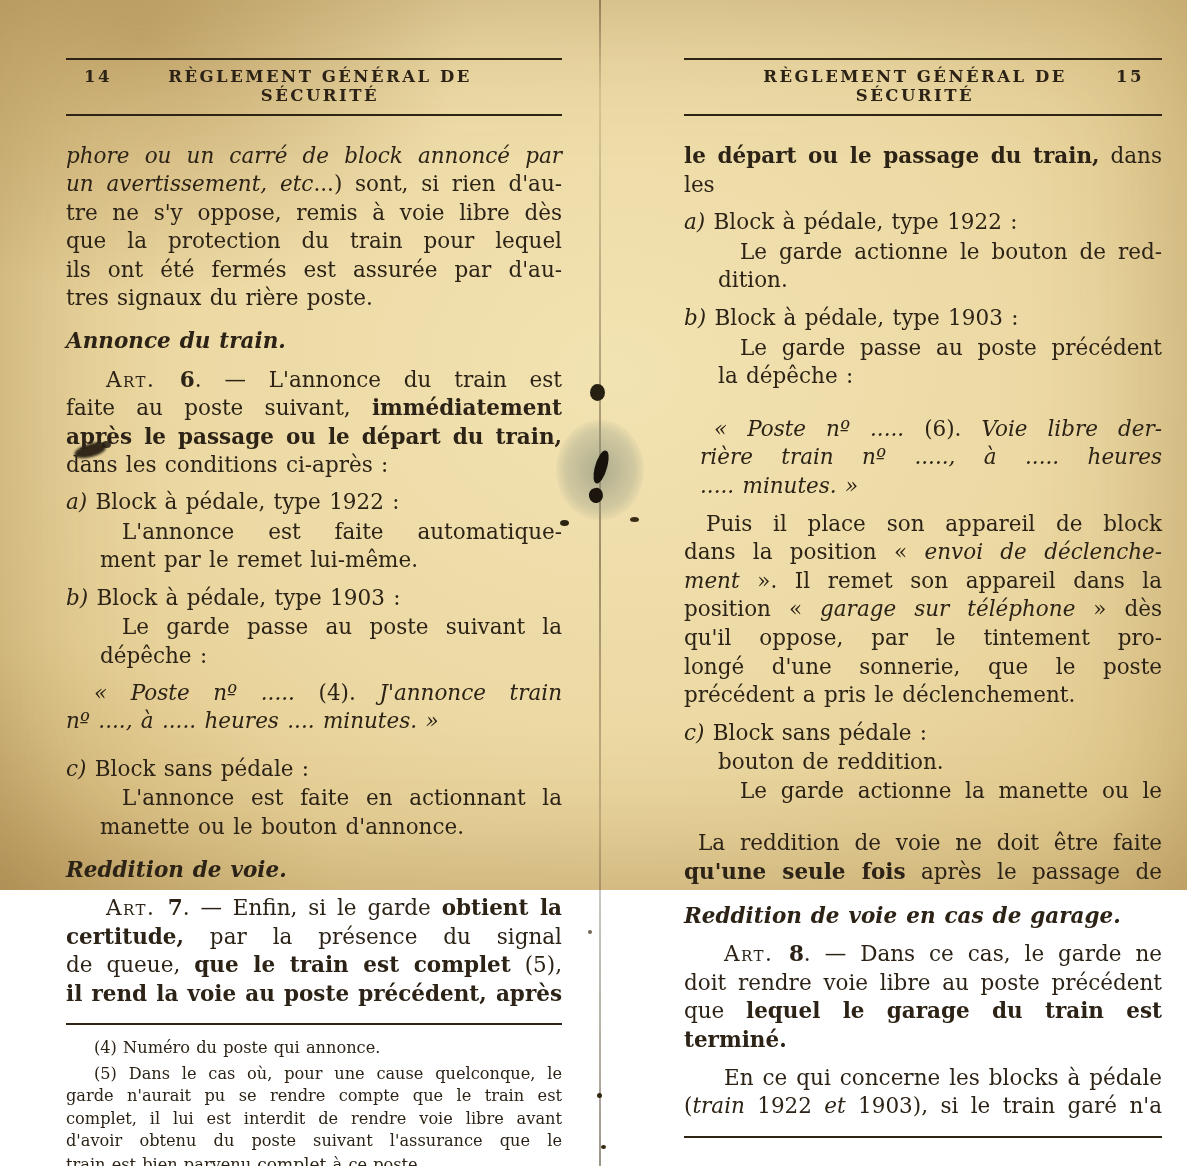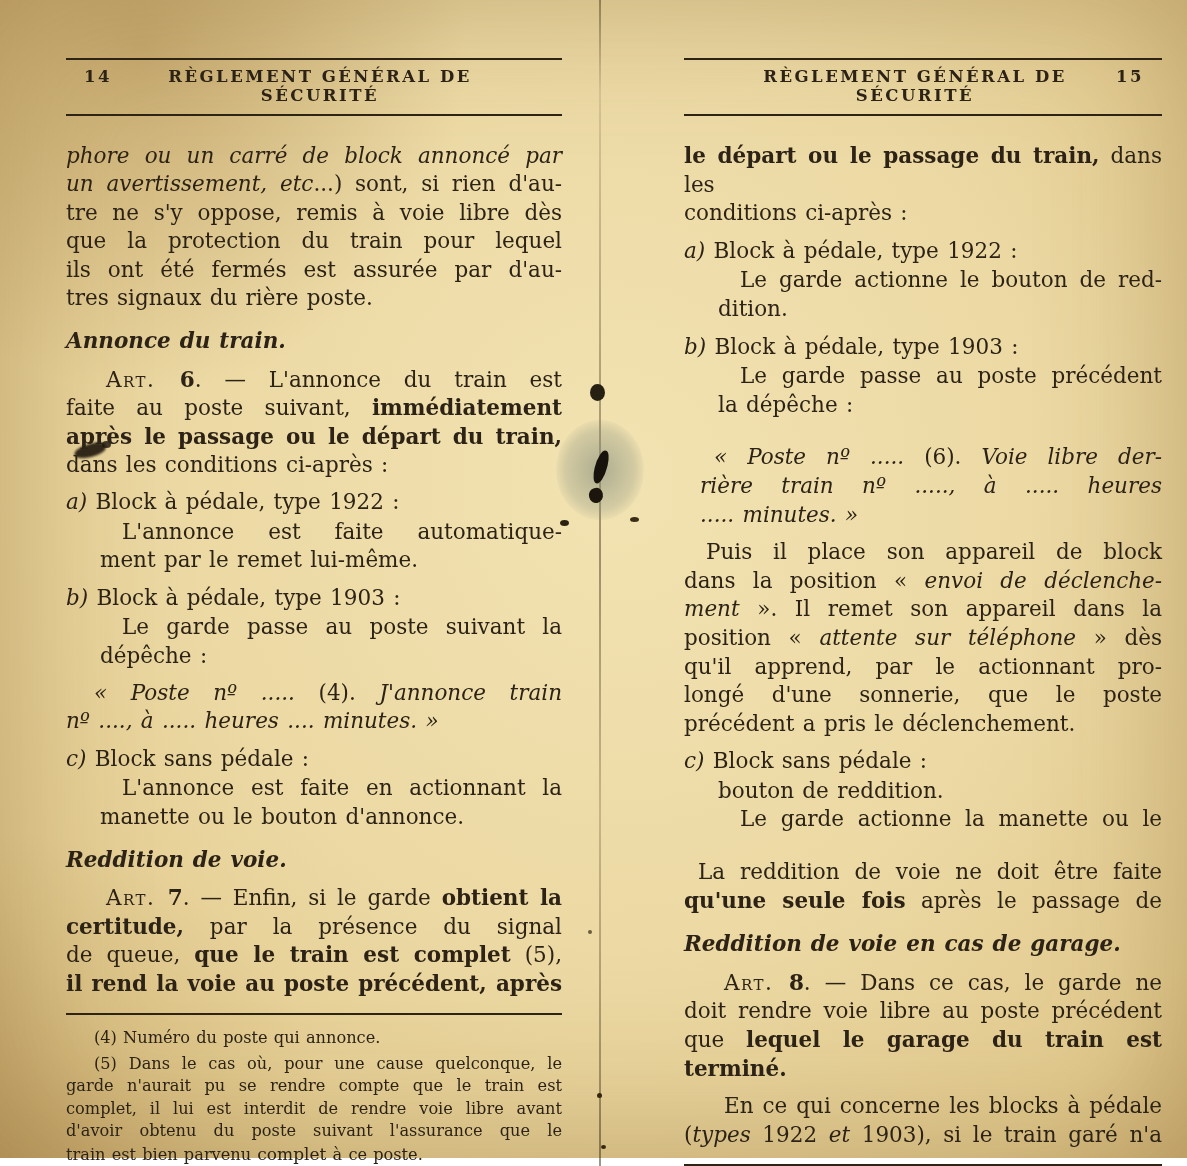--- a/index.html
+++ b/index.html
@@ -1,18 +1,18 @@
 <!DOCTYPE html>
 <html><head>
 <meta charset="utf-8">
 <style>
   html,body{margin:0;padding:0;}
   body{width:1187px;height:1166px;overflow:hidden;}
   .scan{
-    position:relative;width:1187px;height:1158px;
+    position:relative;width:1187px;height:890px;
     background:
       radial-gradient(ellipse at 12% 4%, rgba(150,112,52,.38) 0%, rgba(150,112,52,0) 22%),
       radial-gradient(ellipse at 0% 100%, rgba(150,112,52,.25) 0%, rgba(150,112,52,0) 20%),
       radial-gradient(ellipse at 52% 42%, #f2e3b2 0%, #ecd9a4 48%, #e2ca8e 82%, #d2b478 100%);
     box-shadow:inset 0 0 140px rgba(120,88,36,.35);
     font-family:"DejaVu Serif", serif;
     color:#2c2316;
   }
   
   .crease{position:absolute;left:599px;top:0;width:2px;height:1166px;
@@ -52,21 +52,21 @@
   .page-left  .line{line-height:28.4px;}
   .page-right .line{line-height:28.6px;}
   .line.last{text-align-last:left;}
   .fi40{text-indent:40px;} .fi28{text-indent:28px;} .fi22{text-indent:22px;} .fi14{text-indent:14px;margin-top:24px;}
   .blk-p{margin:0 0 9px;}
   .blk-heading{margin:15px 0 10px;font-weight:bold;font-style:italic;}
   .blk-heading .line{text-align-last:left;}
   .blk-item-label{margin:2px 0 1px;}
   .blk-item-label .line{text-align-last:left;}
   .blk-sub{margin:0 0 9px 34px;}
-  .blk-quote{margin:0 0 9px 0;}
+  .blk-quote{margin:0 0 19px 0;}
   .blk-quote-r{margin:0 0 9px 16px;}
   .blk-rule{border-top:2px solid #2d2414;margin:15px 0 12px;}
   .blk-fnote{margin:0 0 3px;}
   .blk-fnote .line{font-size:16.2px;line-height:22.6px;word-spacing:1px;}
   .s-i{font-style:italic;}
   .s-b{font-weight:bold;}
   .s-sc{font-variant:small-caps;letter-spacing:1.5px;}
   .s-lg{font-size:17px;font-weight:normal;}
 </style>
 </head>
@@ -167,21 +167,20 @@
       <div class="rule"></div>
       <div class="hrow">
         <span class="ttl">RÈGLEMENT GÉNÉRAL DE SÉCURITÉ</span>
         <span class="pgnum">15</span>
       </div>
       <div class="rule"></div>
     </div>
     <div class="body">
         <div class="blk blk-p">
           <div class="line"><span class="s-b">le départ ou le passage du train,</span><span> dans les</span></div>
-          <div class="line last"><span>conditions ci-après :</span></div>
         </div>
         <div class="blk blk-item-label">
           <div class="line last"><span class="s-i">a)</span><span> Block à pédale, type 1922 :</span></div>
         </div>
         <div class="blk blk-sub">
           <div class="line fi22"><span>Le garde actionne le bouton de red-</span></div>
           <div class="line last"><span>dition.</span></div>
         </div>
         <div class="blk blk-item-label">
           <div class="line last"><span class="s-i">b)</span><span> Block à pédale, type 1903 :</span></div>
@@ -192,22 +191,22 @@
         </div>
         <div class="blk blk-quote-r">
           <div class="line fi14"><span class="s-i">« Poste nº ..... </span><span>(6).</span><span class="s-i"> Voie libre der-</span></div>
           <div class="line"><span class="s-i">rière train nº ....., à ..... heures</span></div>
           <div class="line last"><span class="s-i">..... minutes. »</span></div>
         </div>
         <div class="blk blk-p">
           <div class="line fi22"><span>Puis il place son appareil de block</span></div>
           <div class="line"><span>dans la position « </span><span class="s-i">envoi de déclenche-</span></div>
           <div class="line"><span class="s-i">ment</span><span> ». Il remet son appareil dans la</span></div>
-          <div class="line"><span>position « </span><span class="s-i">attente sur téléphone</span><span> » dès</span></div>
-          <div class="line"><span>qu'il apprend, par le actionnant pro-</span></div>
+          <div class="line"><span>position « </span><span class="s-i">garage sur téléphone</span><span> » dès</span></div>
+          <div class="line"><span>qu'il oppose, par le tintement pro-</span></div>
           <div class="line"><span>longé d'une sonnerie, que le poste</span></div>
           <div class="line last"><span>précédent a pris le déclenchement.</span></div>
         </div>
         <div class="blk blk-item-label">
           <div class="line last"><span class="s-i">c)</span><span> Block sans pédale :</span></div>
         </div>
         <div class="blk blk-sub">
           <div class="line last"><span>bouton de reddition.</span></div>
           <div class="line fi22"><span>Le garde actionne la manette ou le</span></div>
         </div>
@@ -218,19 +217,19 @@
         <div class="blk blk-heading">
           <div class="line last"><span>Reddition de voie en cas de garage.</span></div>
         </div>
         <div class="blk blk-p">
           <div class="line fi40"><span class="s-sc">Art. </span><span class="s-b">8</span><span>. — Dans ce cas, le garde ne</span></div>
           <div class="line"><span>doit rendre voie libre au poste précédent</span></div>
           <div class="line last"><span>que </span><span class="s-b">lequel le garage du train est terminé.</span></div>
         </div>
         <div class="blk blk-p">
           <div class="line fi40"><span>En ce qui concerne les blocks à pédale</span></div>
-          <div class="line"><span>(</span><span class="s-i">types</span><span> 1922 </span><span class="s-i">et</span><span> 1903), si le train garé n'a</span></div>
+          <div class="line"><span>(</span><span class="s-i">train</span><span> 1922 </span><span class="s-i">et</span><span> 1903), si le train garé n'a</span></div>
         </div>
         <div class="blk blk-rule"></div>
       </div>
   </div>
 
 </div>
 
 </body></html>

